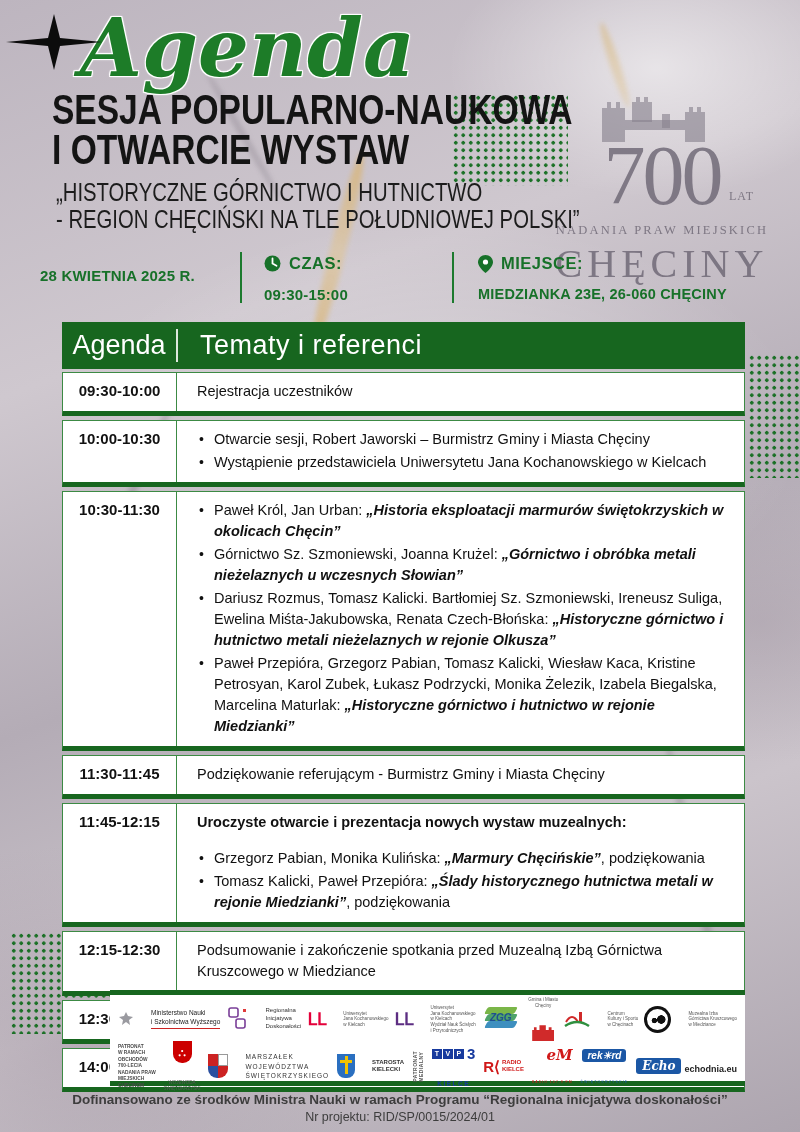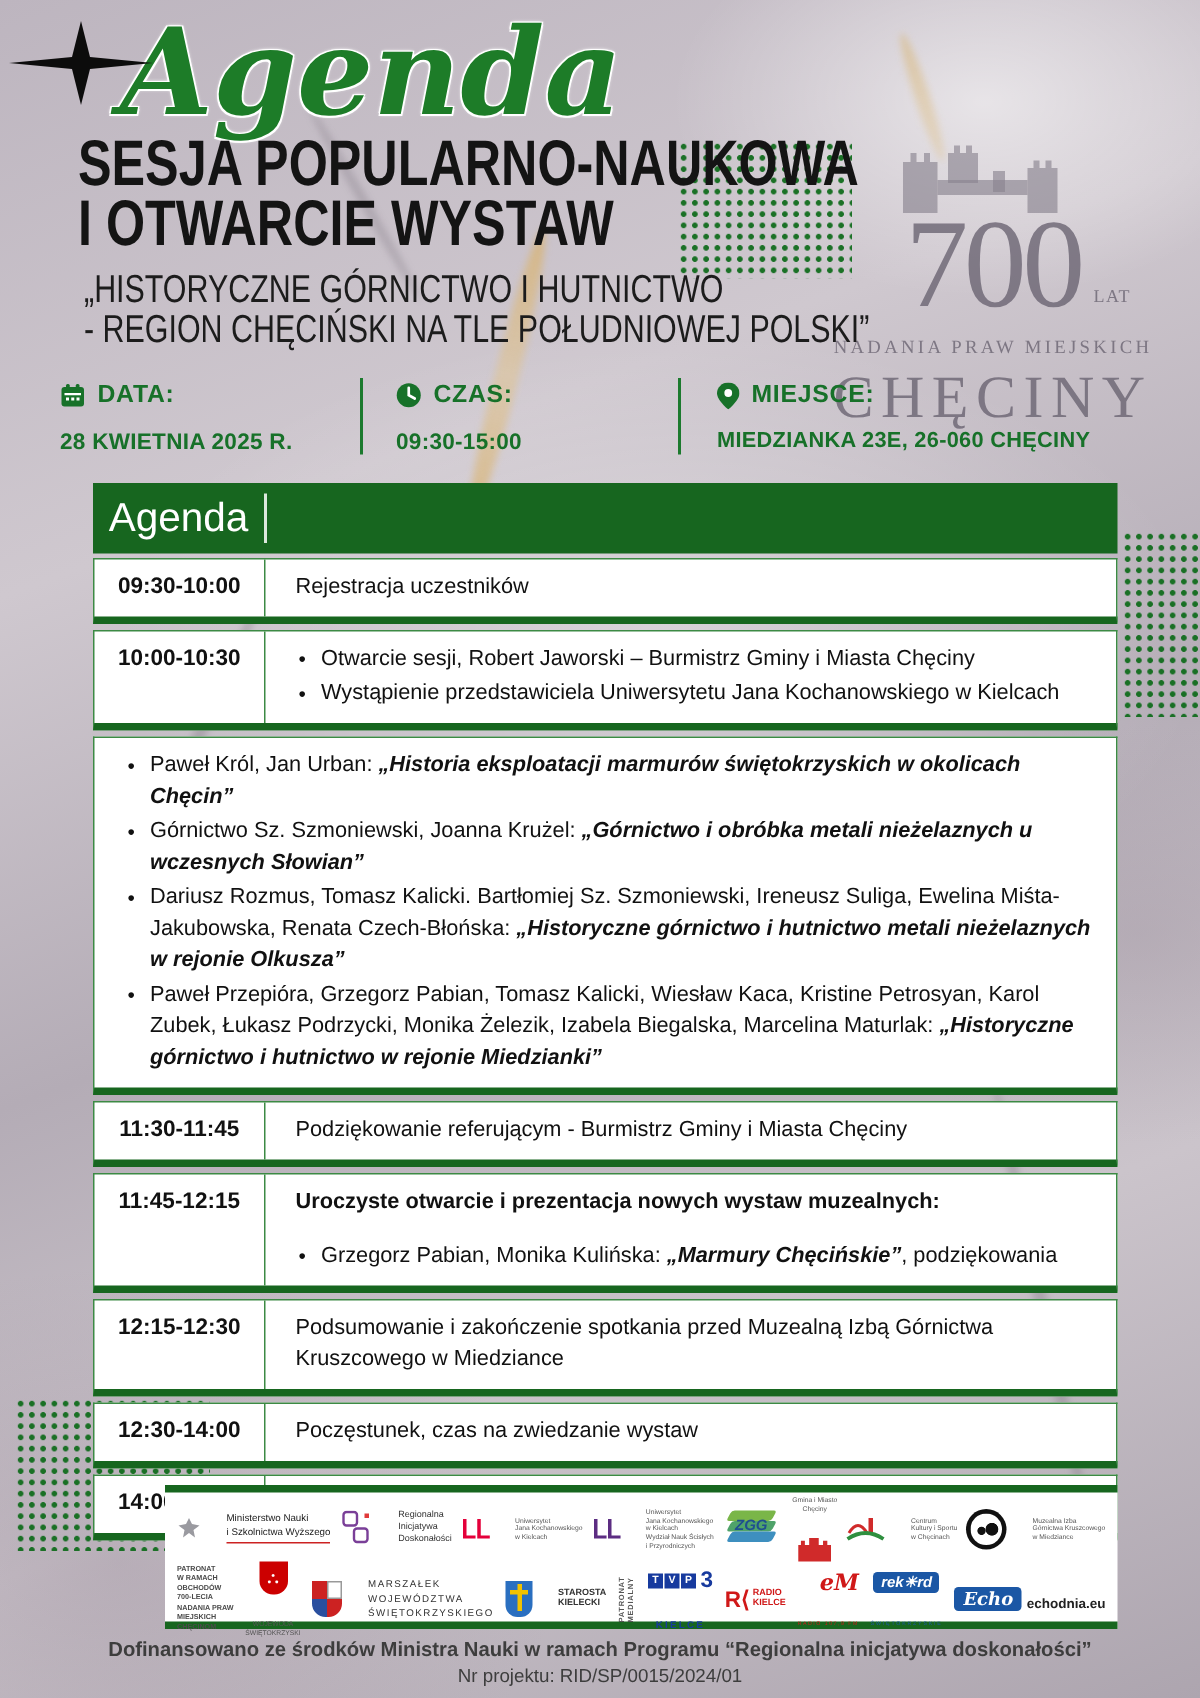--- a/index.html
+++ b/index.html
@@ -173,32 +173,20 @@
     <div class="numrow">
       <span class="num">700</span>
       <span class="lat">LAT</span>
     </div>
     <div class="subline">NADANIA PRAW MIEJSKICH</div>
     <div class="city">CHĘCINY</div>
   </div>
 
   <div class="info">
     <div class="col c1">
-      <div class="lbl">
-        <svg class="icon-green" width="17" height="17" viewBox="0 0 17 17">
-          <rect x="1" y="3" width="15" height="13" rx="2" fill="#177129"></rect>
-          <rect x="4" y="1" width="2.5" height="4" rx="1" fill="#177129"></rect>
-          <rect x="10.5" y="1" width="2.5" height="4" rx="1" fill="#177129"></rect>
-          <rect x="3" y="7" width="11" height="1.5" fill="#fff"></rect>
-          <rect x="4" y="10" width="2" height="2" fill="#fff"></rect>
-            <rect x="7.5" y="10" width="2" height="2" fill="#fff"></rect>
-            <rect x="11" y="10" width="2" height="2" fill="#fff"></rect>
-        </svg>
-        <span>DATA:</span>
-      </div>
       <div class="val">28 KWIETNIA 2025 R.</div>
     </div>
     <div class="col c2">
       <div class="lbl">
         <svg class="icon-green" width="17" height="17" viewBox="0 0 17 17">
           <circle cx="8.5" cy="8.5" r="8" fill="#177129"></circle>
           <path d="M8.5 3.5 v5 l4 2.2" stroke="#fff" stroke-width="1.8" fill="none" stroke-linecap="round"></path>
         </svg>
         <span>CZAS:</span>
       </div>
@@ -212,54 +200,57 @@
         </svg>
         <span>MIEJSCE:</span>
       </div>
       <div class="val">MIEDZIANKA 23E, 26-060 CHĘCINY</div>
     </div>
   </div>
 
   <div class="agenda-table">
     <div class="t-head">
       <div class="hc1">Agenda</div>
+      <div class="hc2">Tematy i referenci</div>
     </div>
     <div>
         <div class="t-row">
           <div class="t-time">09:30-10:00</div>
           <div class="t-content">
             <div class="plain"><span>Rejestracja uczestników</span></div>
           </div>
         </div>
         <div class="t-row">
           <div class="t-time">10:00-10:30</div>
           <div class="t-content">
             <div class="bullet"><span>Otwarcie sesji, Robert Jaworski – Burmistrz Gminy i Miasta Chęciny</span></div>
             <div class="bullet"><span>Wystąpienie przedstawiciela Uniwersytetu Jana Kochanowskiego w Kielcach</span></div>
           </div>
         </div>
         <div class="t-row">
+          <div class="t-time">10:30-11:30</div>
           <div class="t-content">
             <div class="bullet"><span>Paweł Król, Jan Urban: </span><span class="seg-title">„Historia eksploatacji marmurów świętokrzyskich w okolicach Chęcin”</span></div>
             <div class="bullet"><span>Górnictwo Sz. Szmoniewski, Joanna Krużel: </span><span class="seg-title">„Górnictwo i obróbka metali nieżelaznych u wczesnych Słowian”</span></div>
             <div class="bullet"><span>Dariusz Rozmus, Tomasz Kalicki. Bartłomiej Sz. Szmoniewski, Ireneusz Suliga, Ewelina Miśta-Jakubowska, Renata Czech-Błońska: </span><span class="seg-title">„Historyczne górnictwo i hutnictwo metali nieżelaznych w rejonie Olkusza”</span></div>
             <div class="bullet"><span>Paweł Przepióra, Grzegorz Pabian, Tomasz Kalicki, Wiesław Kaca, Kristine Petrosyan, Karol Zubek, Łukasz Podrzycki, Monika Żelezik, Izabela Biegalska, Marcelina Maturlak: </span><span class="seg-title">„Historyczne górnictwo i hutnictwo w rejonie Miedzianki”</span></div>
           </div>
         </div>
         <div class="t-row">
           <div class="t-time">11:30-11:45</div>
           <div class="t-content">
             <div class="plain"><span>Podziękowanie referującym - Burmistrz Gminy i Miasta Chęciny</span></div>
           </div>
         </div>
         <div class="t-row">
           <div class="t-time">11:45-12:15</div>
           <div class="t-content">
             <div class="heading"><span>Uroczyste otwarcie i prezentacja nowych wystaw muzealnych:</span></div>
             <div class="bullet"><span>Grzegorz Pabian, Monika Kulińska: </span><span class="seg-title">„Marmury Chęcińskie”</span><span>, podziękowania</span></div>
+            <div class="bullet"><span>Tomasz Kalicki, Paweł Przepióra: </span><span class="seg-title">„Ślady historycznego hutnictwa metali w rejonie Miedzianki”</span><span>, podziękowania</span></div>
           </div>
         </div>
         <div class="t-row">
           <div class="t-time">12:15-12:30</div>
           <div class="t-content">
             <div class="plain"><span>Podsumowanie i zakończenie spotkania przed Muzealną Izbą Górnictwa Kruszcowego w Miedziance</span></div>
           </div>
         </div>
         <div class="t-row">
           <div class="t-time">12:30-14:00</div>

